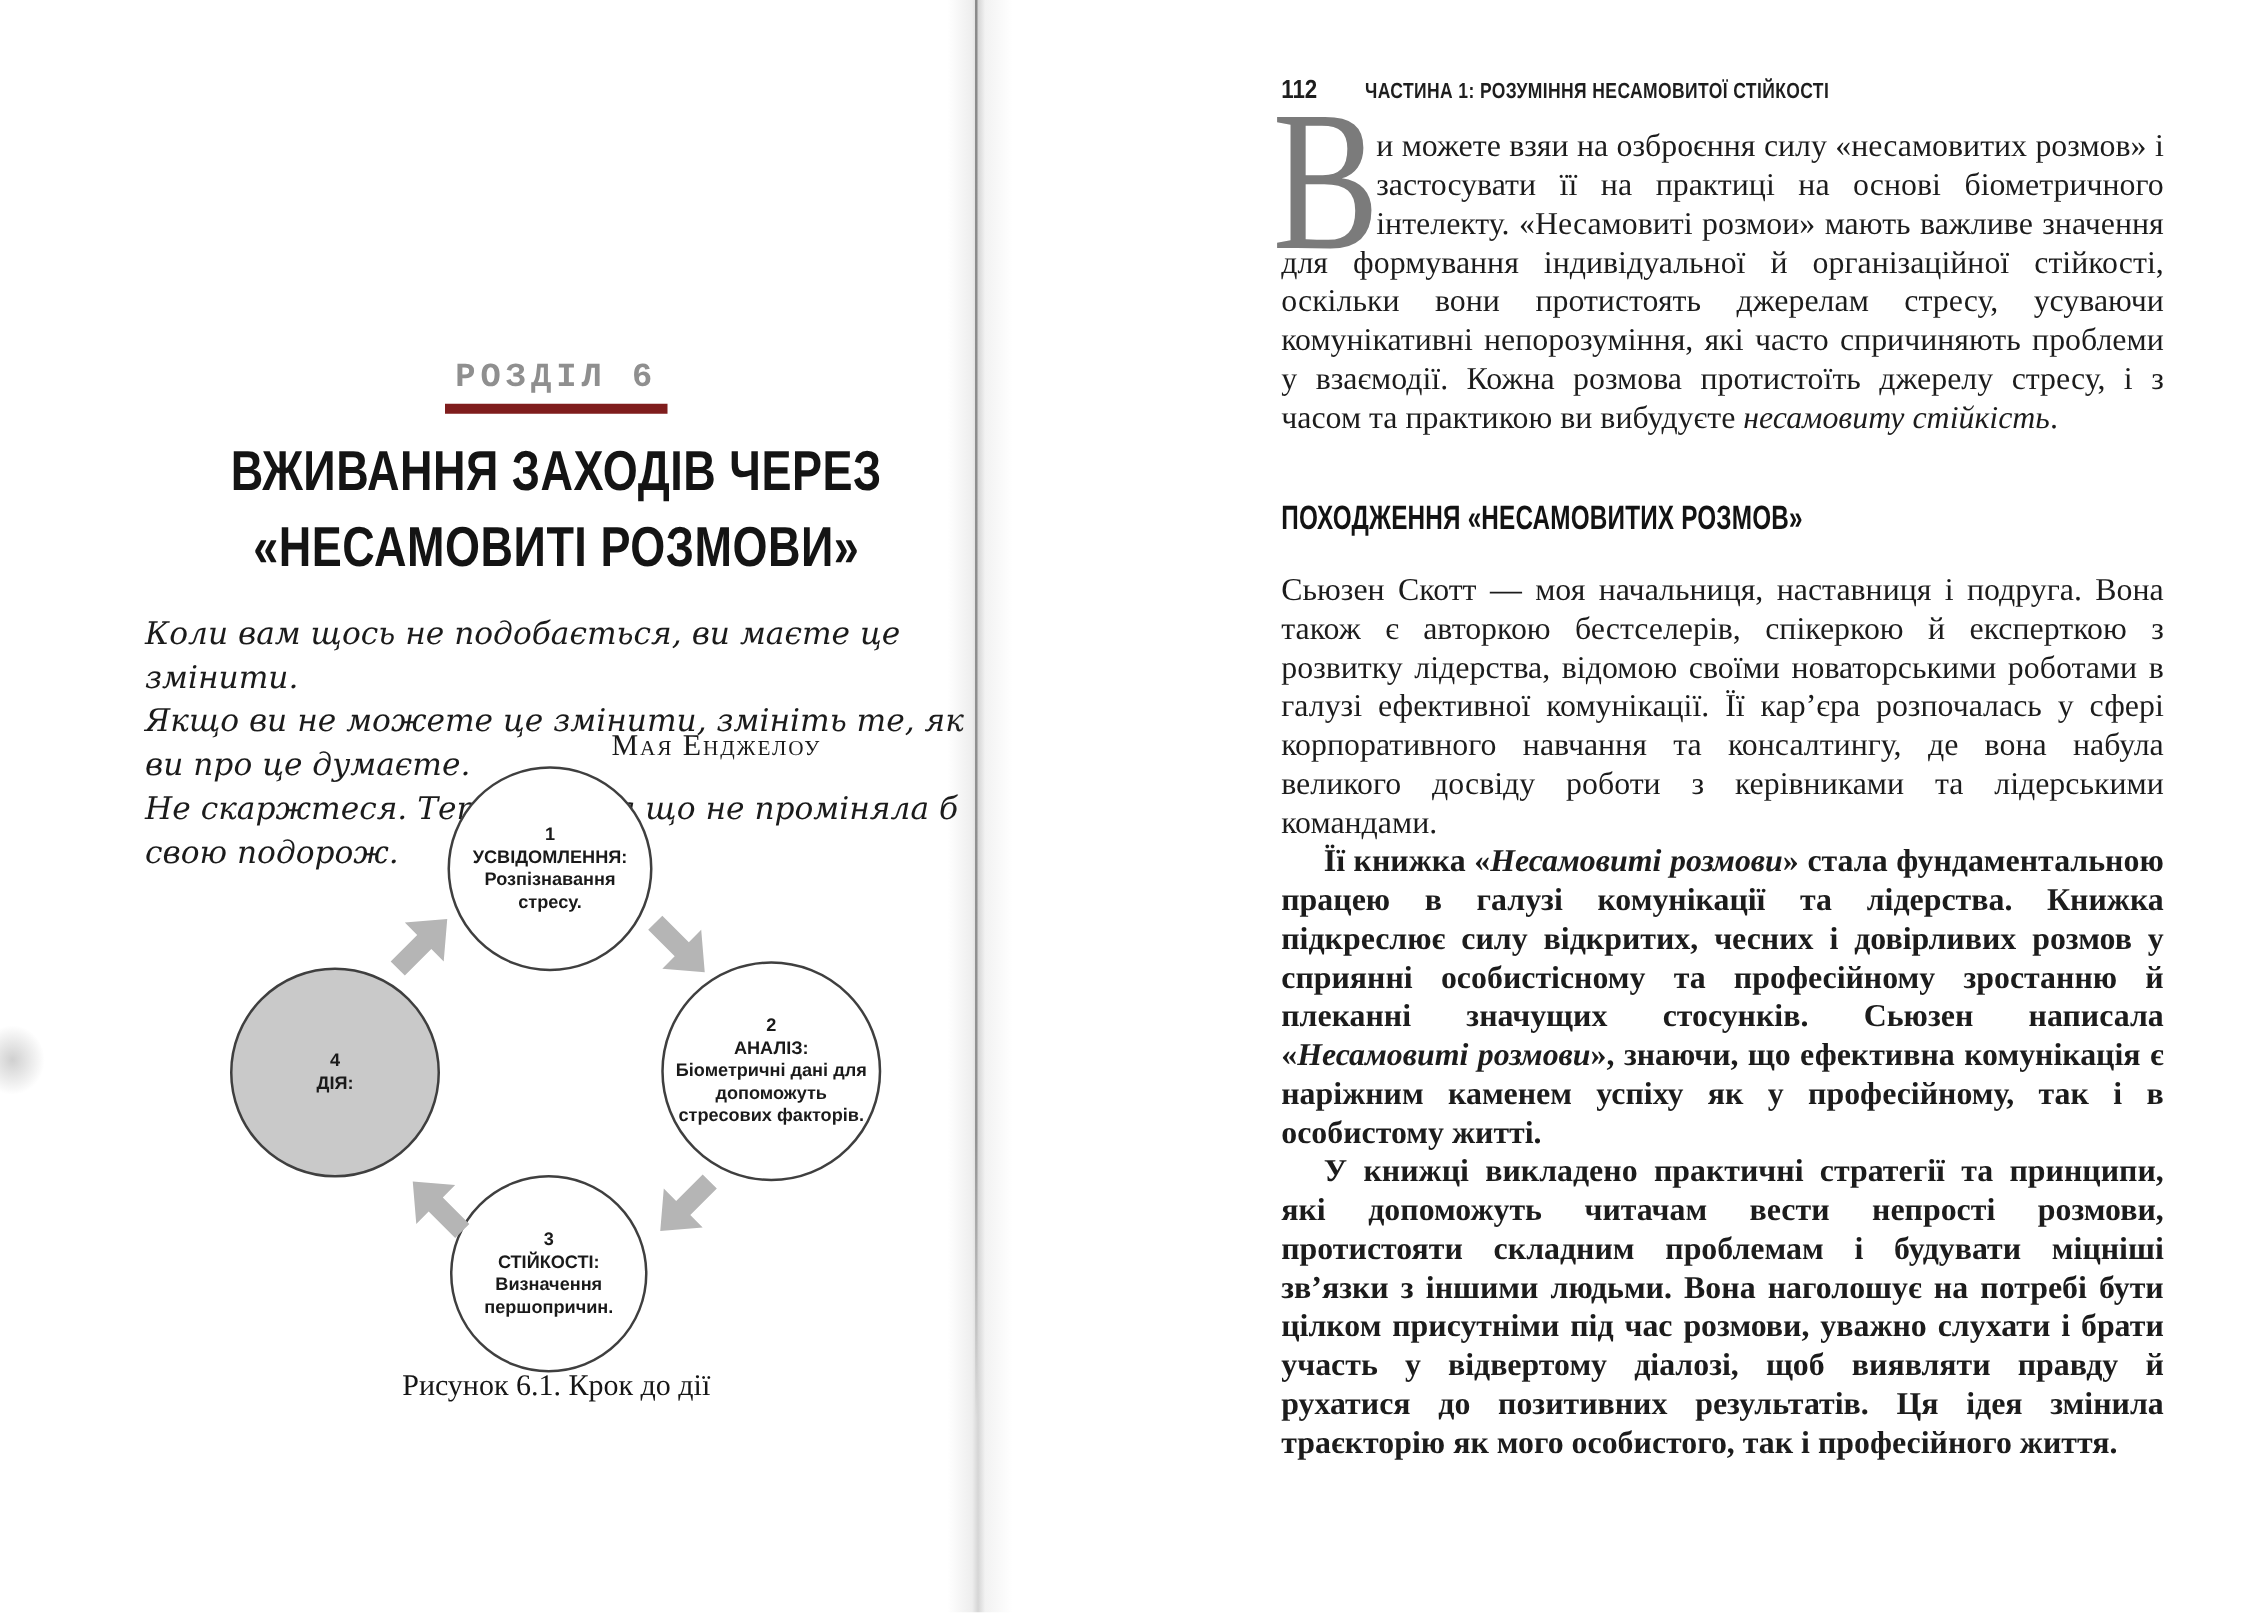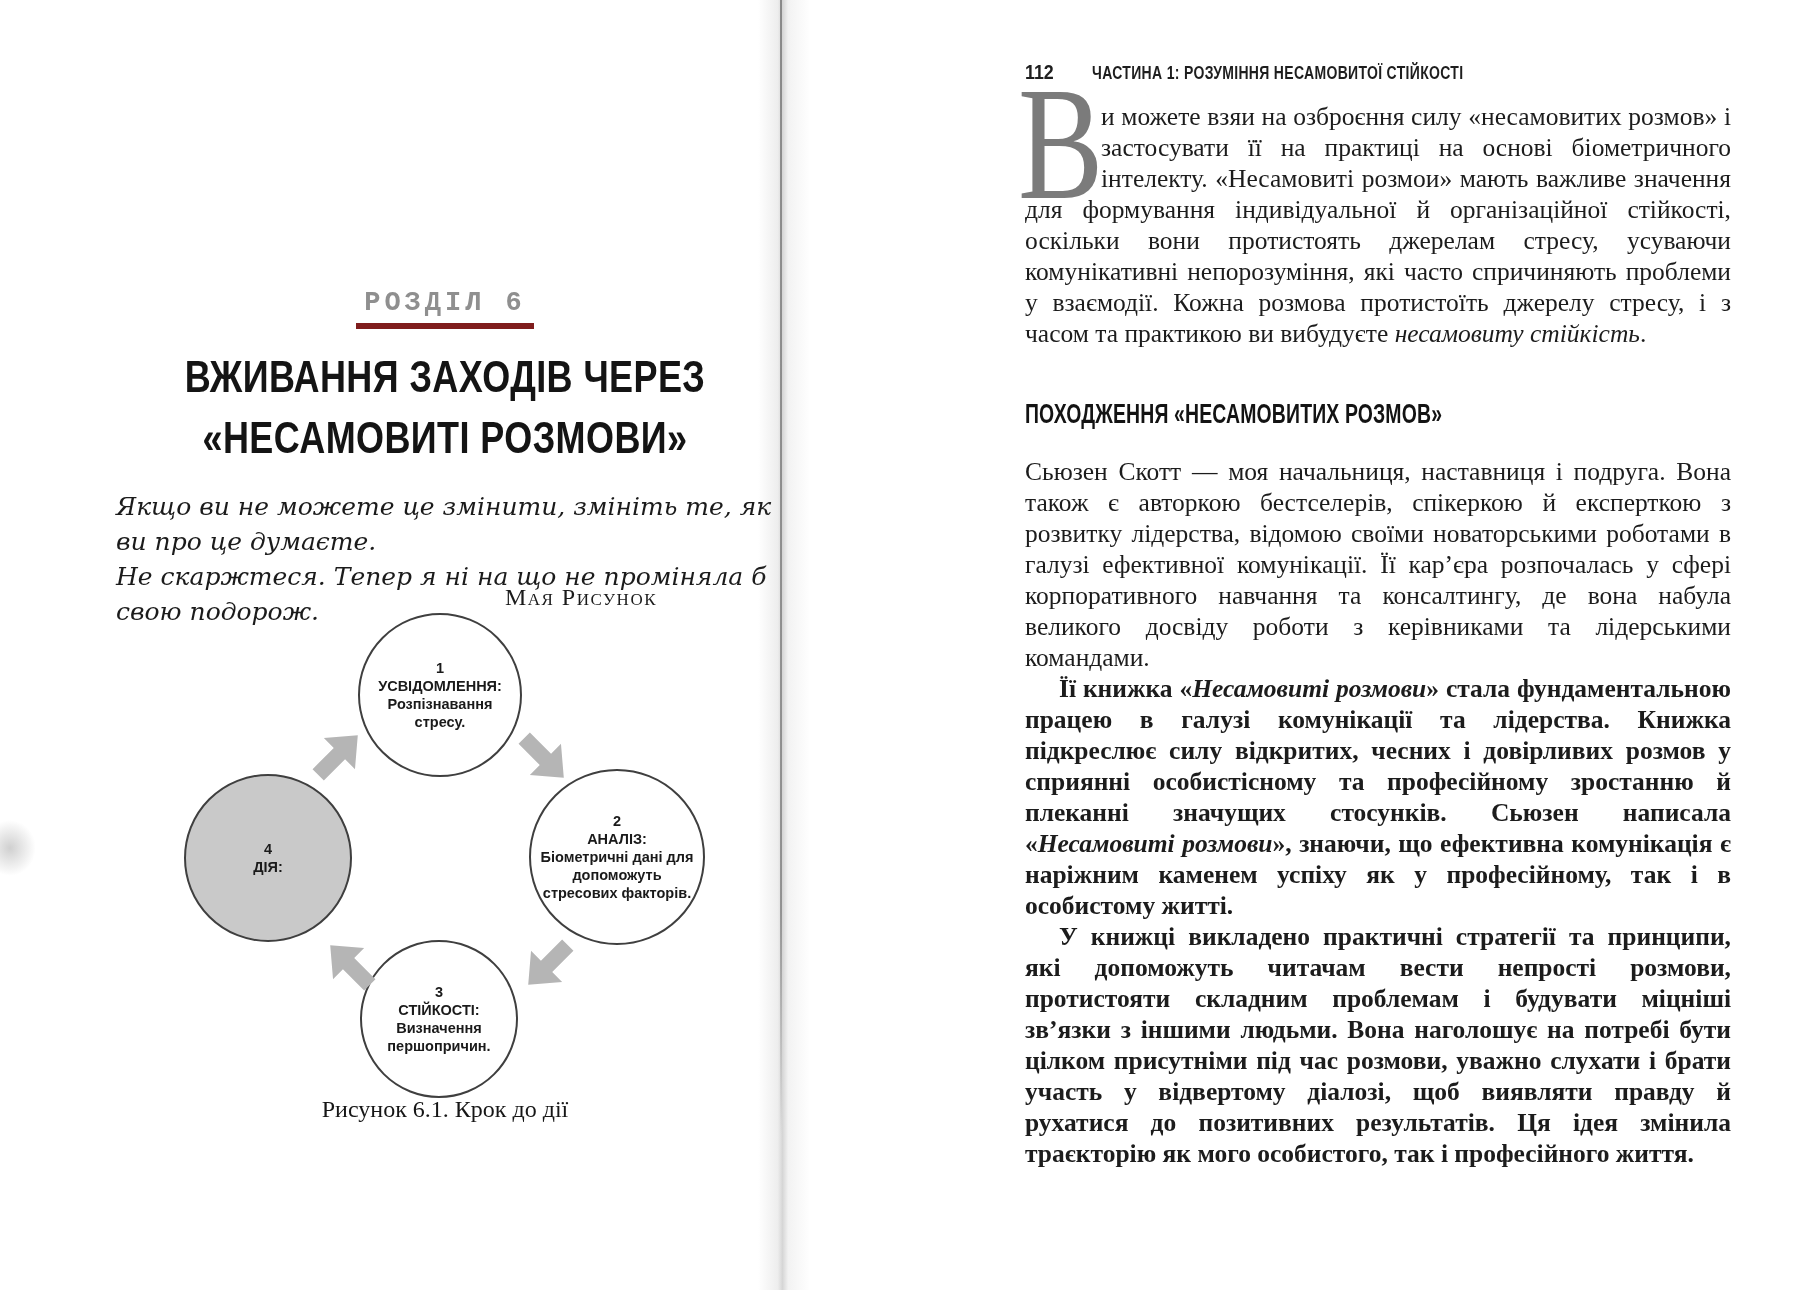--- a/index.html
+++ b/index.html
@@ -18,21 +18,21 @@
   }
   .smudge{
     position:absolute;left:-16px;top:820px;width:52px;height:56px;border-radius:50%;
     background:radial-gradient(ellipse at center,rgba(150,150,150,.45),rgba(150,150,150,0) 70%);
   }
   
   .chapter-label-wrap{position:absolute;left:115px;top:288px;width:660px;text-align:center;}
   .chapter-label{
     display:inline-block;font-family:"Liberation Mono",monospace;font-weight:700;
     font-size:27px;letter-spacing:4px;color:#8f8f8f;padding:0 8px 5px 8px;
-    border-bottom:6px solid #7f1d1d;
+    border-bottom:8px solid #7f1d1d;
   }
   .chapter-title{
     position:absolute;left:115px;top:346px;width:660px;text-align:center;
     font-family:"Liberation Sans",sans-serif;font-weight:700;font-size:45px;line-height:61px;
     letter-spacing:.5px;color:#141414;transform:scaleX(.8);transform-origin:center top;
   }
   .epigraph{
     position:absolute;left:116px;top:489px;width:666px;
     font-family:"DejaVu Serif",serif;font-style:italic;font-size:25px;line-height:35px;color:#1b1b1b;
   }
@@ -99,24 +99,25 @@
 <div class="chapter-label-wrap">
   <span class="chapter-label">РОЗДІЛ 6</span>
 </div>
 
 <div class="chapter-title">
   <div>ВЖИВАННЯ ЗАХОДІВ ЧЕРЕЗ</div>
   <div>«НЕСАМОВИТІ РОЗМОВИ»</div>
 </div>
 
 <div class="epigraph">
+  <div>Коли вам щось не подобається, ви маєте це змінити.</div>
   <div>Якщо ви не можете це змінити, змініть те, як ви про це думаєте.</div>
   <div>Не скаржтеся. Тепер я ні на що не проміняла б свою подорож.</div>
 </div>
-<div class="attribution">Мая Рисунок</div>
+<div class="attribution">Мая Енджелоу</div>
 
 <div class="circle c1">
   <span>1</span>
   <span>УСВІДОМЛЕННЯ:</span>
   <span>Розпізнавання стресу.</span>
 </div>
 <div class="circle c2">
   <span>2</span>
   <span>АНАЛІЗ:</span>
   <span>Біометричні дані для допоможуть стресових факторів.</span>

